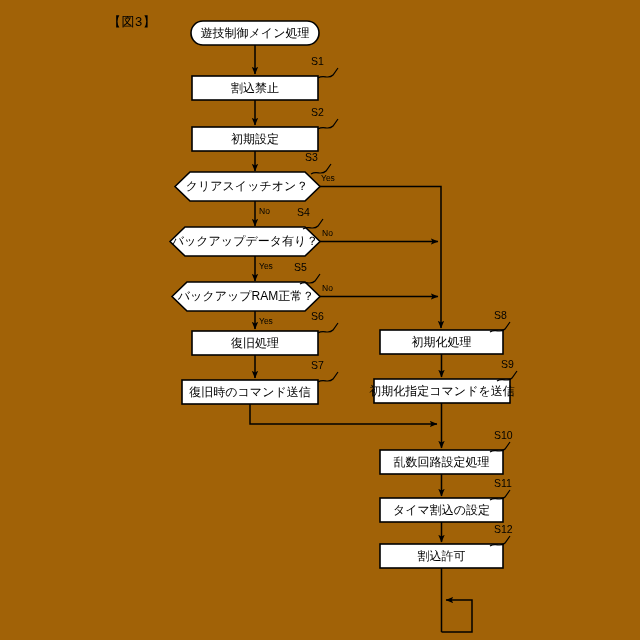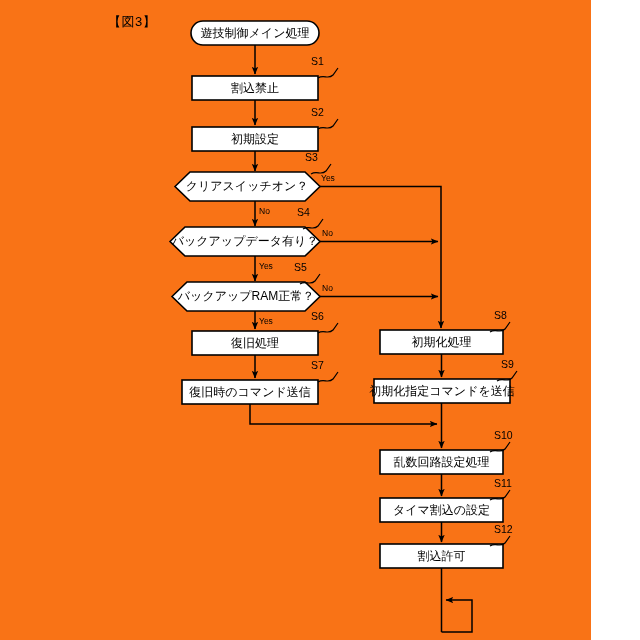--- a/index.html
+++ b/index.html
@@ -6,23 +6,23 @@
     margin: 0;
     padding: 0;
     background: #ffffff;
   }
   body {
     font-family: "Liberation Sans", "DejaVu Sans", sans-serif;
     color: #000000;
   }
   #page {
     position: relative;
-    width: 591px;
+    width: 640px;
     height: 640px;
-    background: #f97316;
+    background: #a16207;
     overflow: hidden;
   }
   #fig-label {
     position: absolute;
     left: 108px;
     top: 13px;
     font-size: 13px;
     letter-spacing: 0.5px;
     white-space: nowrap;
     color: #000;

